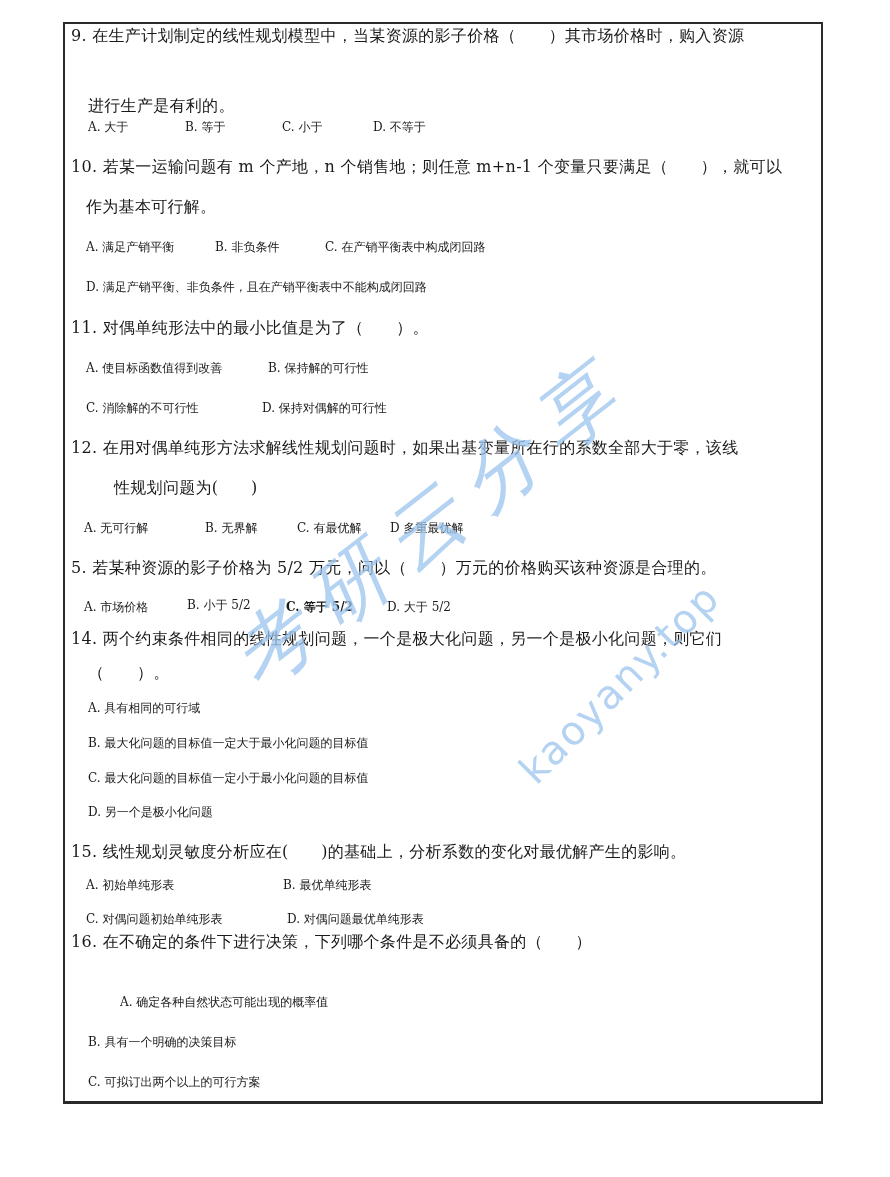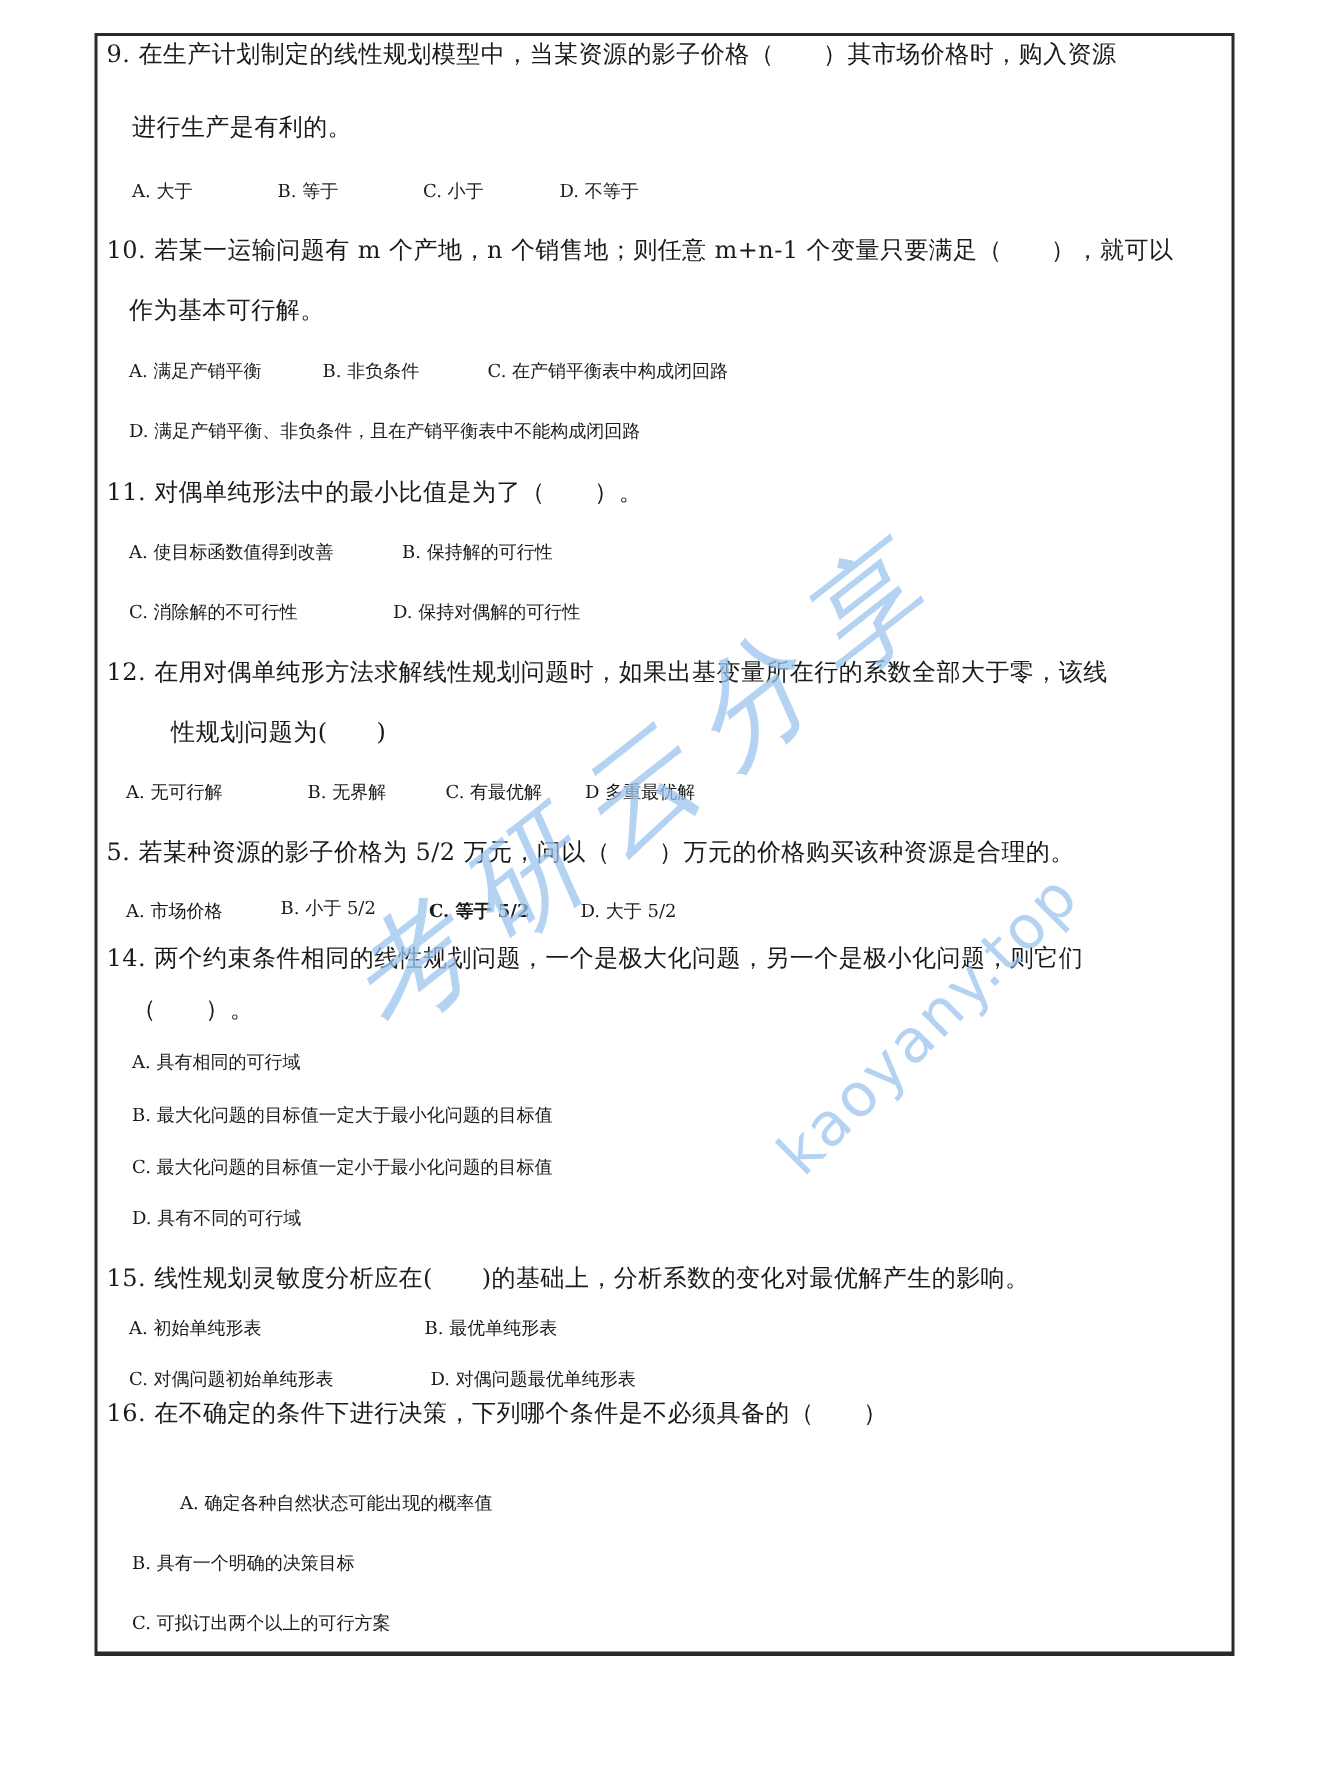--- a/index.html
+++ b/index.html
@@ -68,21 +68,21 @@
   </style>
 </head>
 <body>
 
 <div class="page-frame"></div>
 
 <div class="line" style="left:71px;top:26px;">
   <span>9.</span>
   <span>在生产计划制定的线性规划模型中，当某资源的影子价格（　　）其市场价格时，购入资源</span>
 </div>
-<div class="line" style="left:88px;top:75px;">进行生产是有利的。</div>
+<div class="line" style="left:88px;top:96px;">进行生产是有利的。</div>
 <div class="opt" style="left:88px;top:117px;">A. 大于</div>
 <div class="opt" style="left:185px;top:117px;">B. 等于</div>
 <div class="opt" style="left:282px;top:117px;">C. 小于</div>
 <div class="opt" style="left:373px;top:117px;">D. 不等于</div>
 
 <div class="line" style="left:71px;top:157px;">
   <span>10.</span>
   <span>若某一运输问题有 m 个产地，n 个销售地；则任意 m+n-1 个变量只要满足（　　），就可以</span>
 </div>
 <div class="line" style="left:86px;top:197px;">作为基本可行解。</div>
@@ -120,21 +120,21 @@
 <div class="opt" style="left:387px;top:597px;">D. 大于 5/2</div>
 
 <div class="line" style="left:71px;top:629px;">
   <span>14.</span>
   <span>两个约束条件相同的线性规划问题，一个是极大化问题，另一个是极小化问题，则它们</span>
 </div>
 <div class="line" style="left:88px;top:663px;">（　　）。</div>
 <div class="opt" style="left:88px;top:698px;">A. 具有相同的可行域</div>
 <div class="opt" style="left:88px;top:733px;">B. 最大化问题的目标值一定大于最小化问题的目标值</div>
 <div class="opt" style="left:88px;top:768px;">C. 最大化问题的目标值一定小于最小化问题的目标值</div>
-<div class="opt" style="left:88px;top:802px;">D. 具有不同的可行域</div>
+<div class="opt" style="left:88px;top:802px;">D. 另一个是极小化问题</div>
 
 <div class="line" style="left:71px;top:842px;">
   <span>15.</span>
   <span>线性规划灵敏度分析应在(　　)的基础上，分析系数的变化对最优解产生的影响。</span>
 </div>
 <div class="opt" style="left:86px;top:875px;">A. 初始单纯形表</div>
 <div class="opt" style="left:283px;top:875px;">B. 最优单纯形表</div>
 <div class="opt" style="left:86px;top:909px;">C. 对偶问题初始单纯形表</div>
 <div class="opt" style="left:287px;top:909px;">D. 对偶问题最优单纯形表</div>
 

